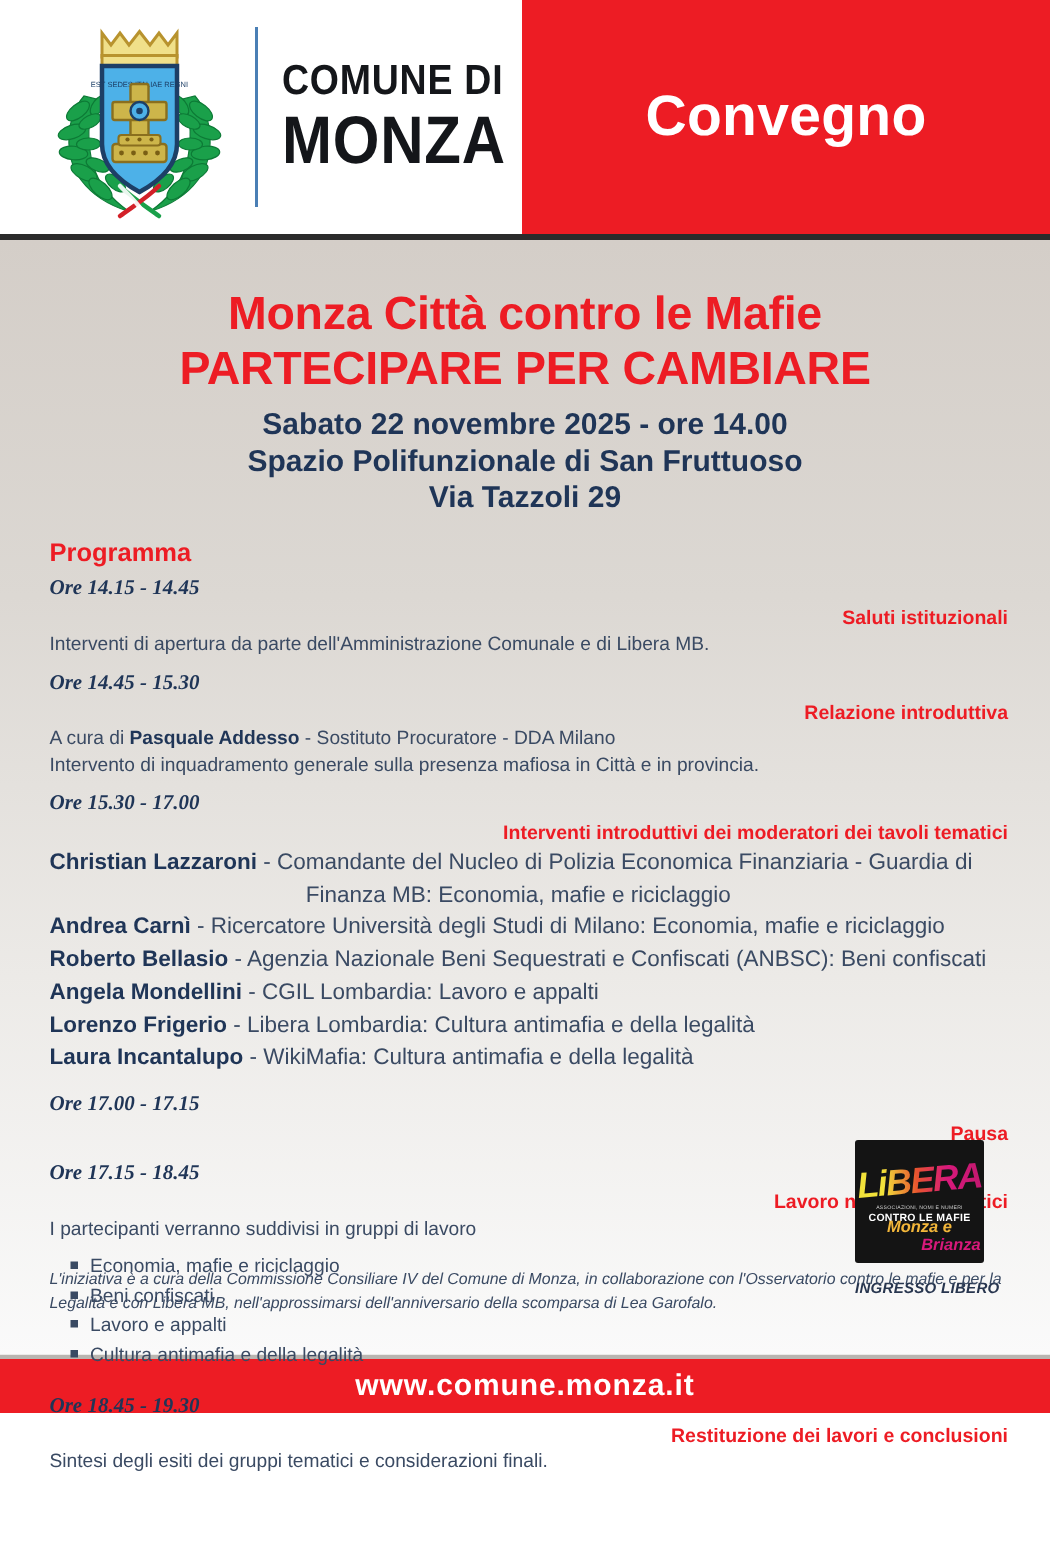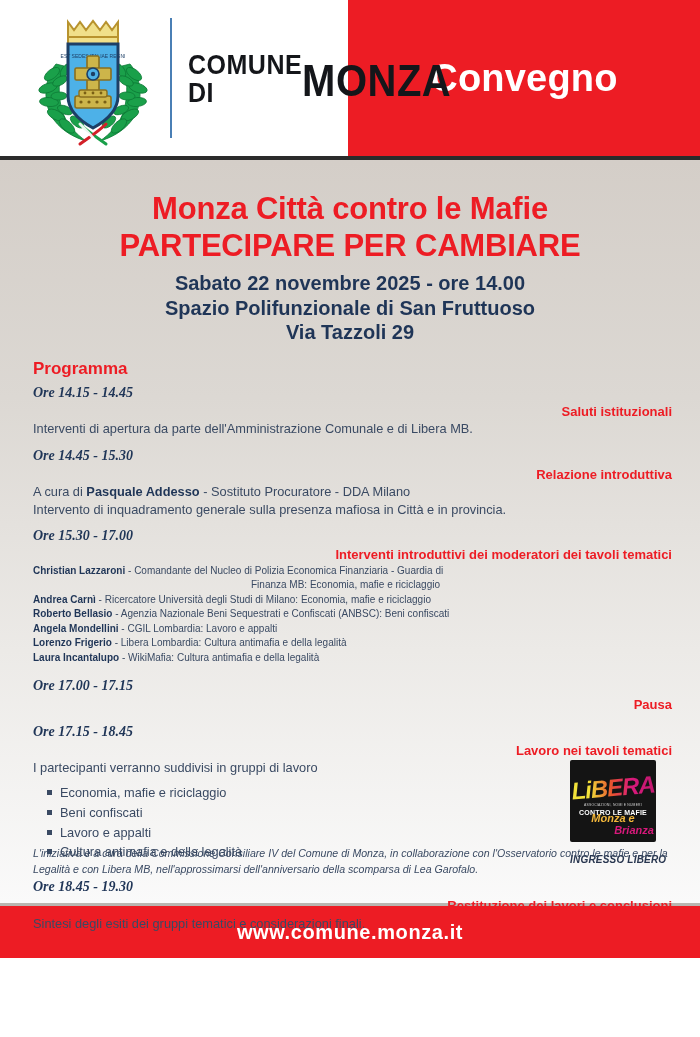--- a/index.html
+++ b/index.html
@@ -42,20 +42,21 @@
   .header-divider {
     width: 2px;
     height: 120px;
     background: #4a7fb5;
     margin-left: 14px;
     margin-right: 16px;
     flex: none;
   }
   .wordmark {
     display: flex;
+    flex-direction: column;
     justify-content: center;
     line-height: 1;
   }
   .wordmark-top {
     font-family: "Liberation Sans", sans-serif;
     font-weight: 700;
     font-size: 25px;
     letter-spacing: 0.5px;
     color: #14161a;
     transform: scaleY(1.12);
@@ -154,21 +155,21 @@
     text-align: right;
   }
   .slot-text {
     font-size: 12.8px;
     color: #3a4a63;
     line-height: 1.38;
   }
   .slot-text b { color: #1f3557; font-weight: 700; }
 
   .speaker {
-    font-size: 10px;
+    font-size: 15px;
     color: #3a4a63;
     line-height: 1.45;
   }
   .speaker b { color: #1f3557; font-weight: 700; }
   .speaker.wrap2 { text-align: left; }
   .speaker .cont {
     display: block;
     text-align: center;
     padding-right: 14px;
   }
@@ -273,21 +274,21 @@
     line-height: 1.45;
   }
 
   
   .footer-rule {
     height: 3px;
     background: #b9b5b0;
     width: 100%;
   }
   .footer {
-    height: 52px;
+    height: 36px;
     background: #ed1c24;
     display: flex;
     align-items: center;
     justify-content: center;
   }
   .footer a, .footer span {
     color: #ffffff;
     font-weight: 700;
     font-size: 20px;
     letter-spacing: 0.6px;

